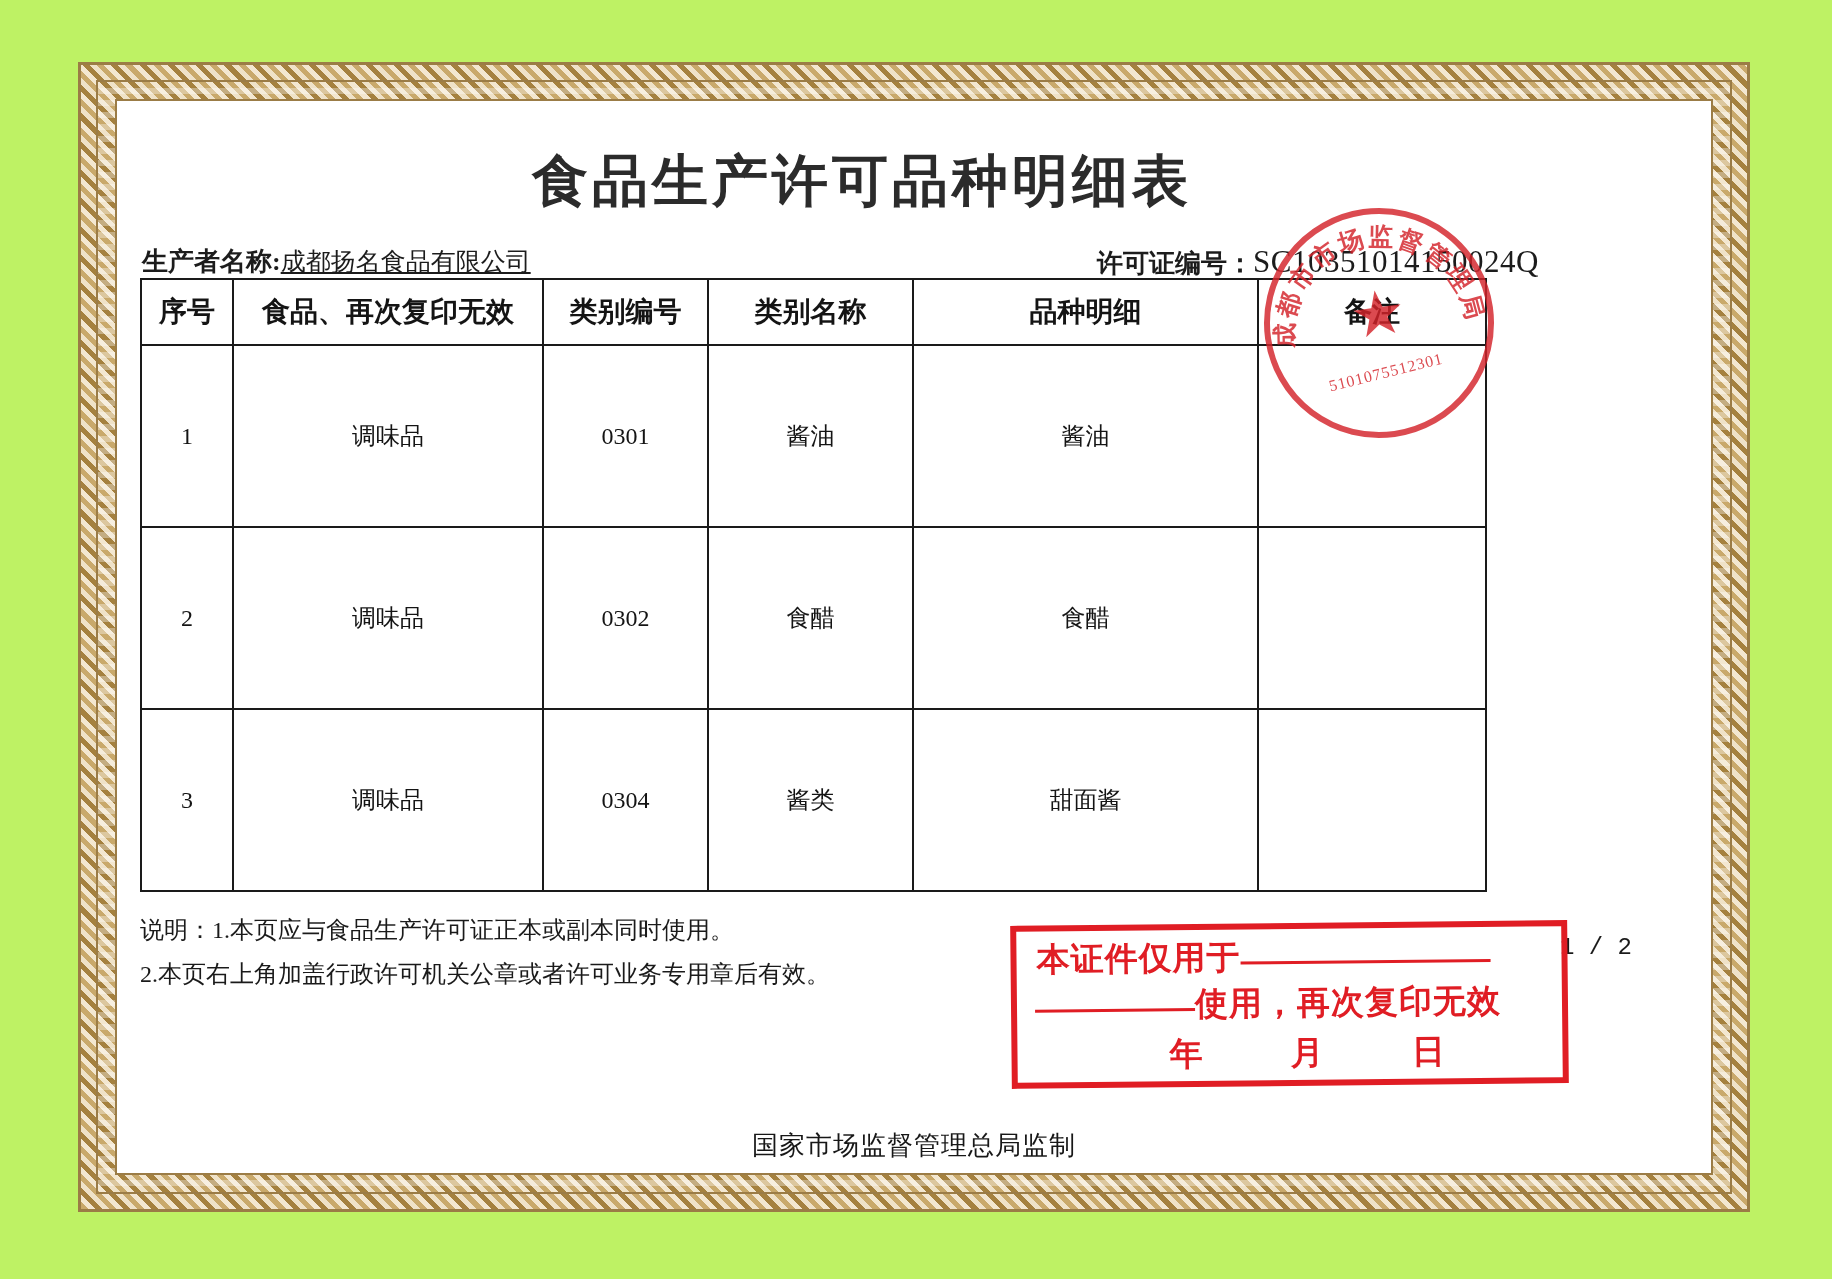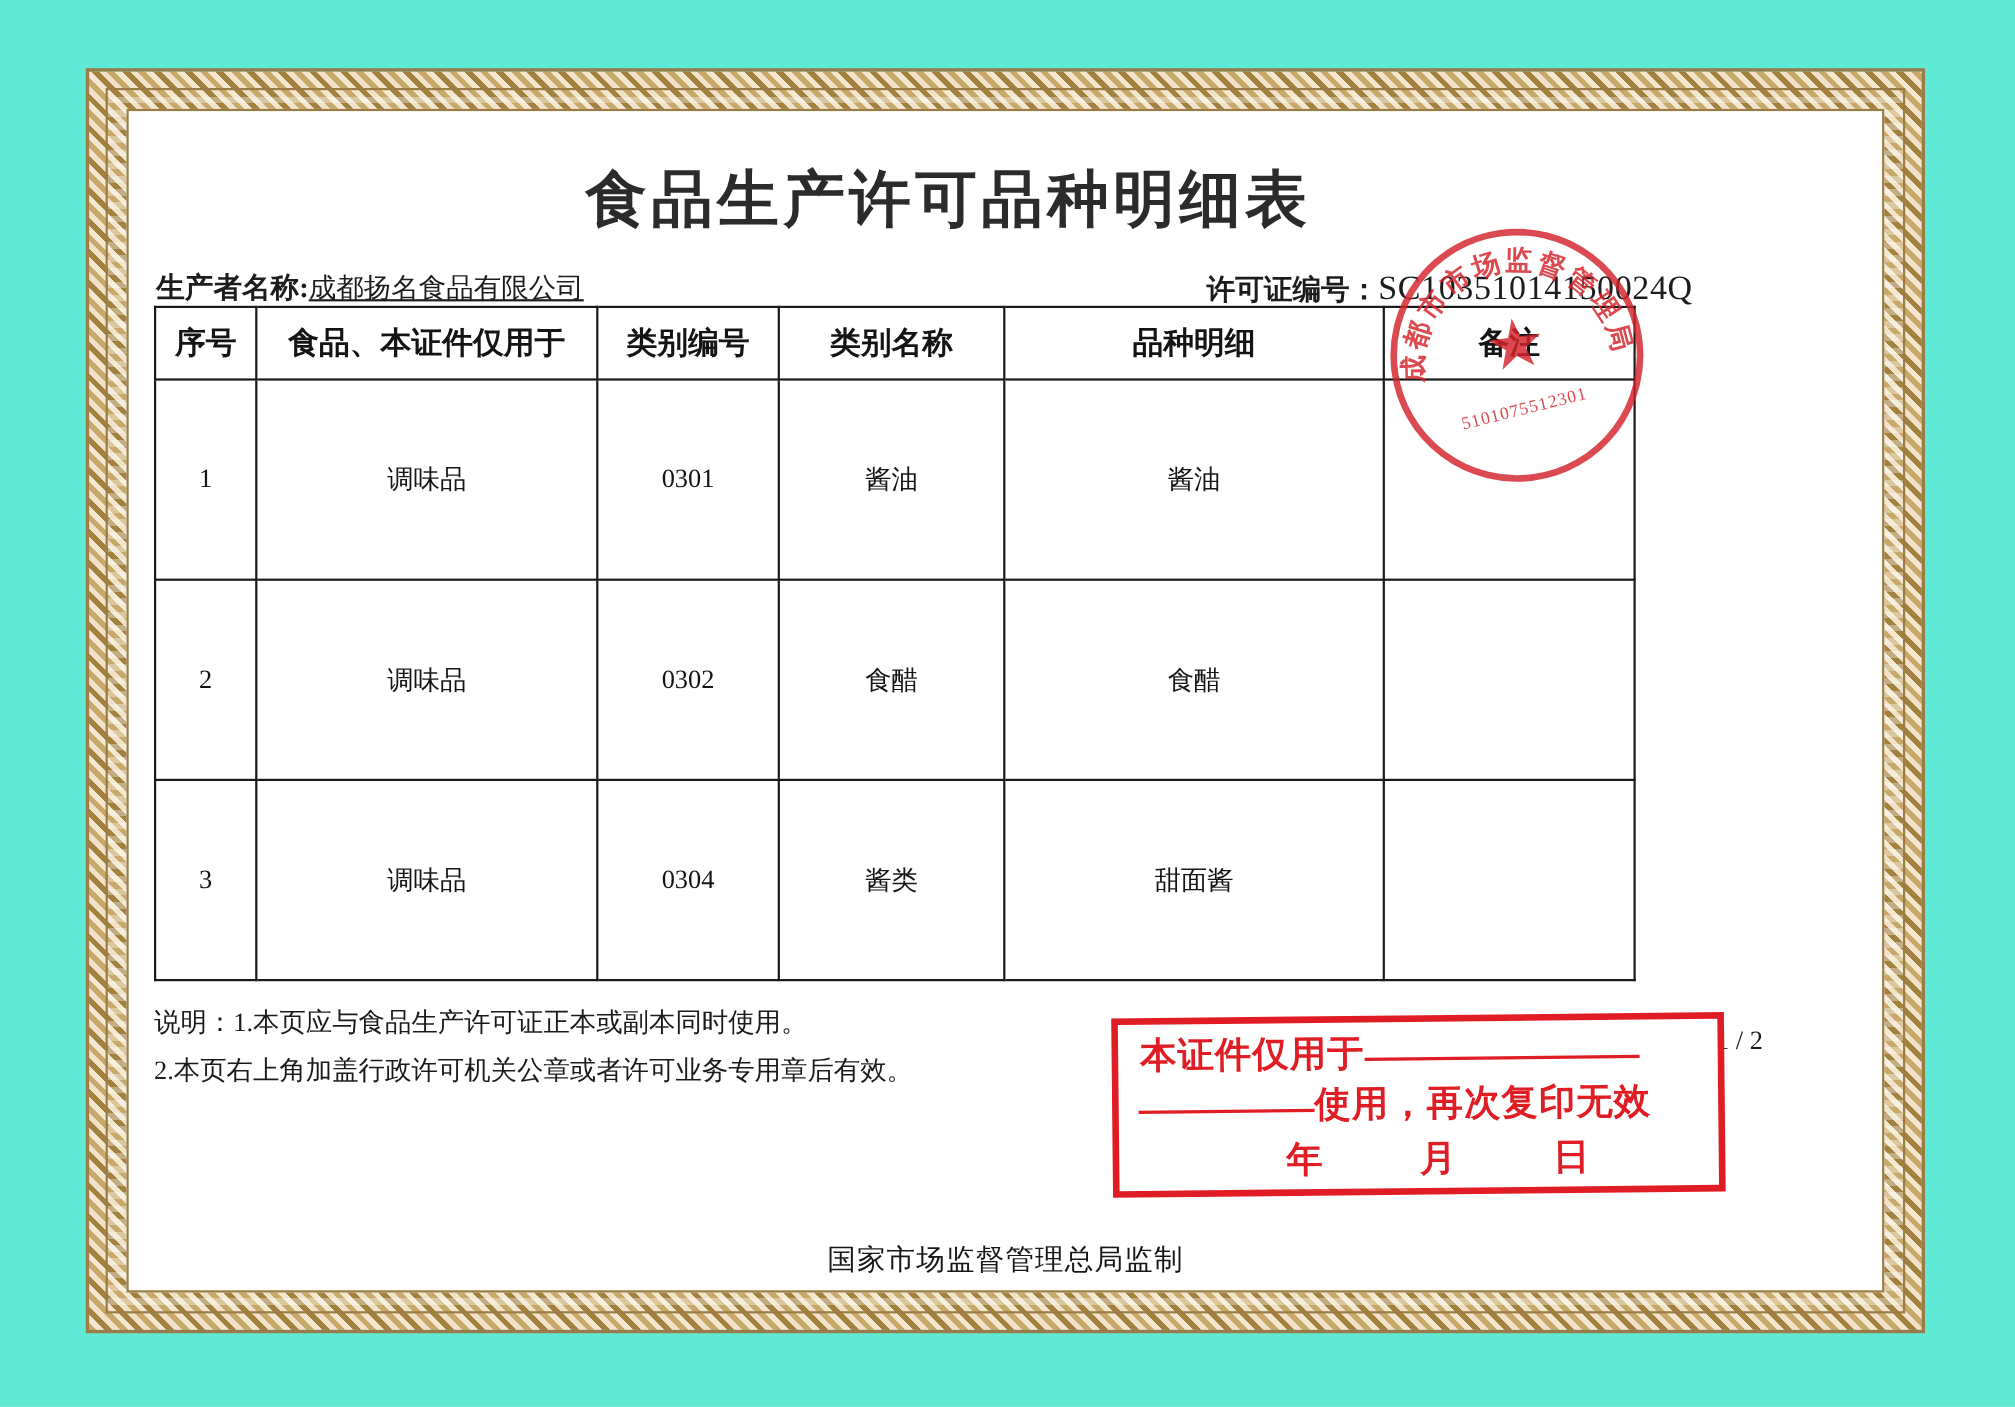--- a/index.html
+++ b/index.html
@@ -14,21 +14,21 @@
     position: relative;
     overflow: hidden;
   }
 
   
   .page {
     position: absolute;
     left: 0; top: 0;
     width: 1832px;
     height: 1279px;
-    background: #5eead4;
+    background: #bef264;
   }
 
   
   .border-outer {
     position: absolute;
     left: 78px;
     top: 62px;
     width: 1672px;
     height: 1150px;
     box-sizing: border-box;
@@ -164,21 +164,21 @@
     line-height: 44px;
   }
   .notes .line2 { }
 
   .page-num {
     position: absolute;
     left: 1448px;
     top: 838px;
     font-size: 24px;
     color: #1a1a1a;
-    font-family: Liberation Serif, serif;
+    font-family: Liberation Mono, monospace;
   }
 
   
   .footer {
     position: absolute;
     left: 0;
     top: 1032px;
     width: 1604px;
     text-align: center;
     font-size: 26px;
@@ -309,21 +309,21 @@
         <col class="c1">
           <col class="c2">
           <col class="c3">
           <col class="c4">
           <col class="c5">
           <col class="c6">
       </colgroup>
       <thead>
         <tr>
           <th>序号</th>
-          <th>食品、本证件仅用于</th>
+          <th>食品、再次复印无效</th>
           <th>类别编号</th>
           <th>类别名称</th>
           <th>品种明细</th>
           <th>备注</th>
         </tr>
       </thead>
       <tbody>
         <tr>
           <td class="idx">1</td>
           <td>调味品</td>

